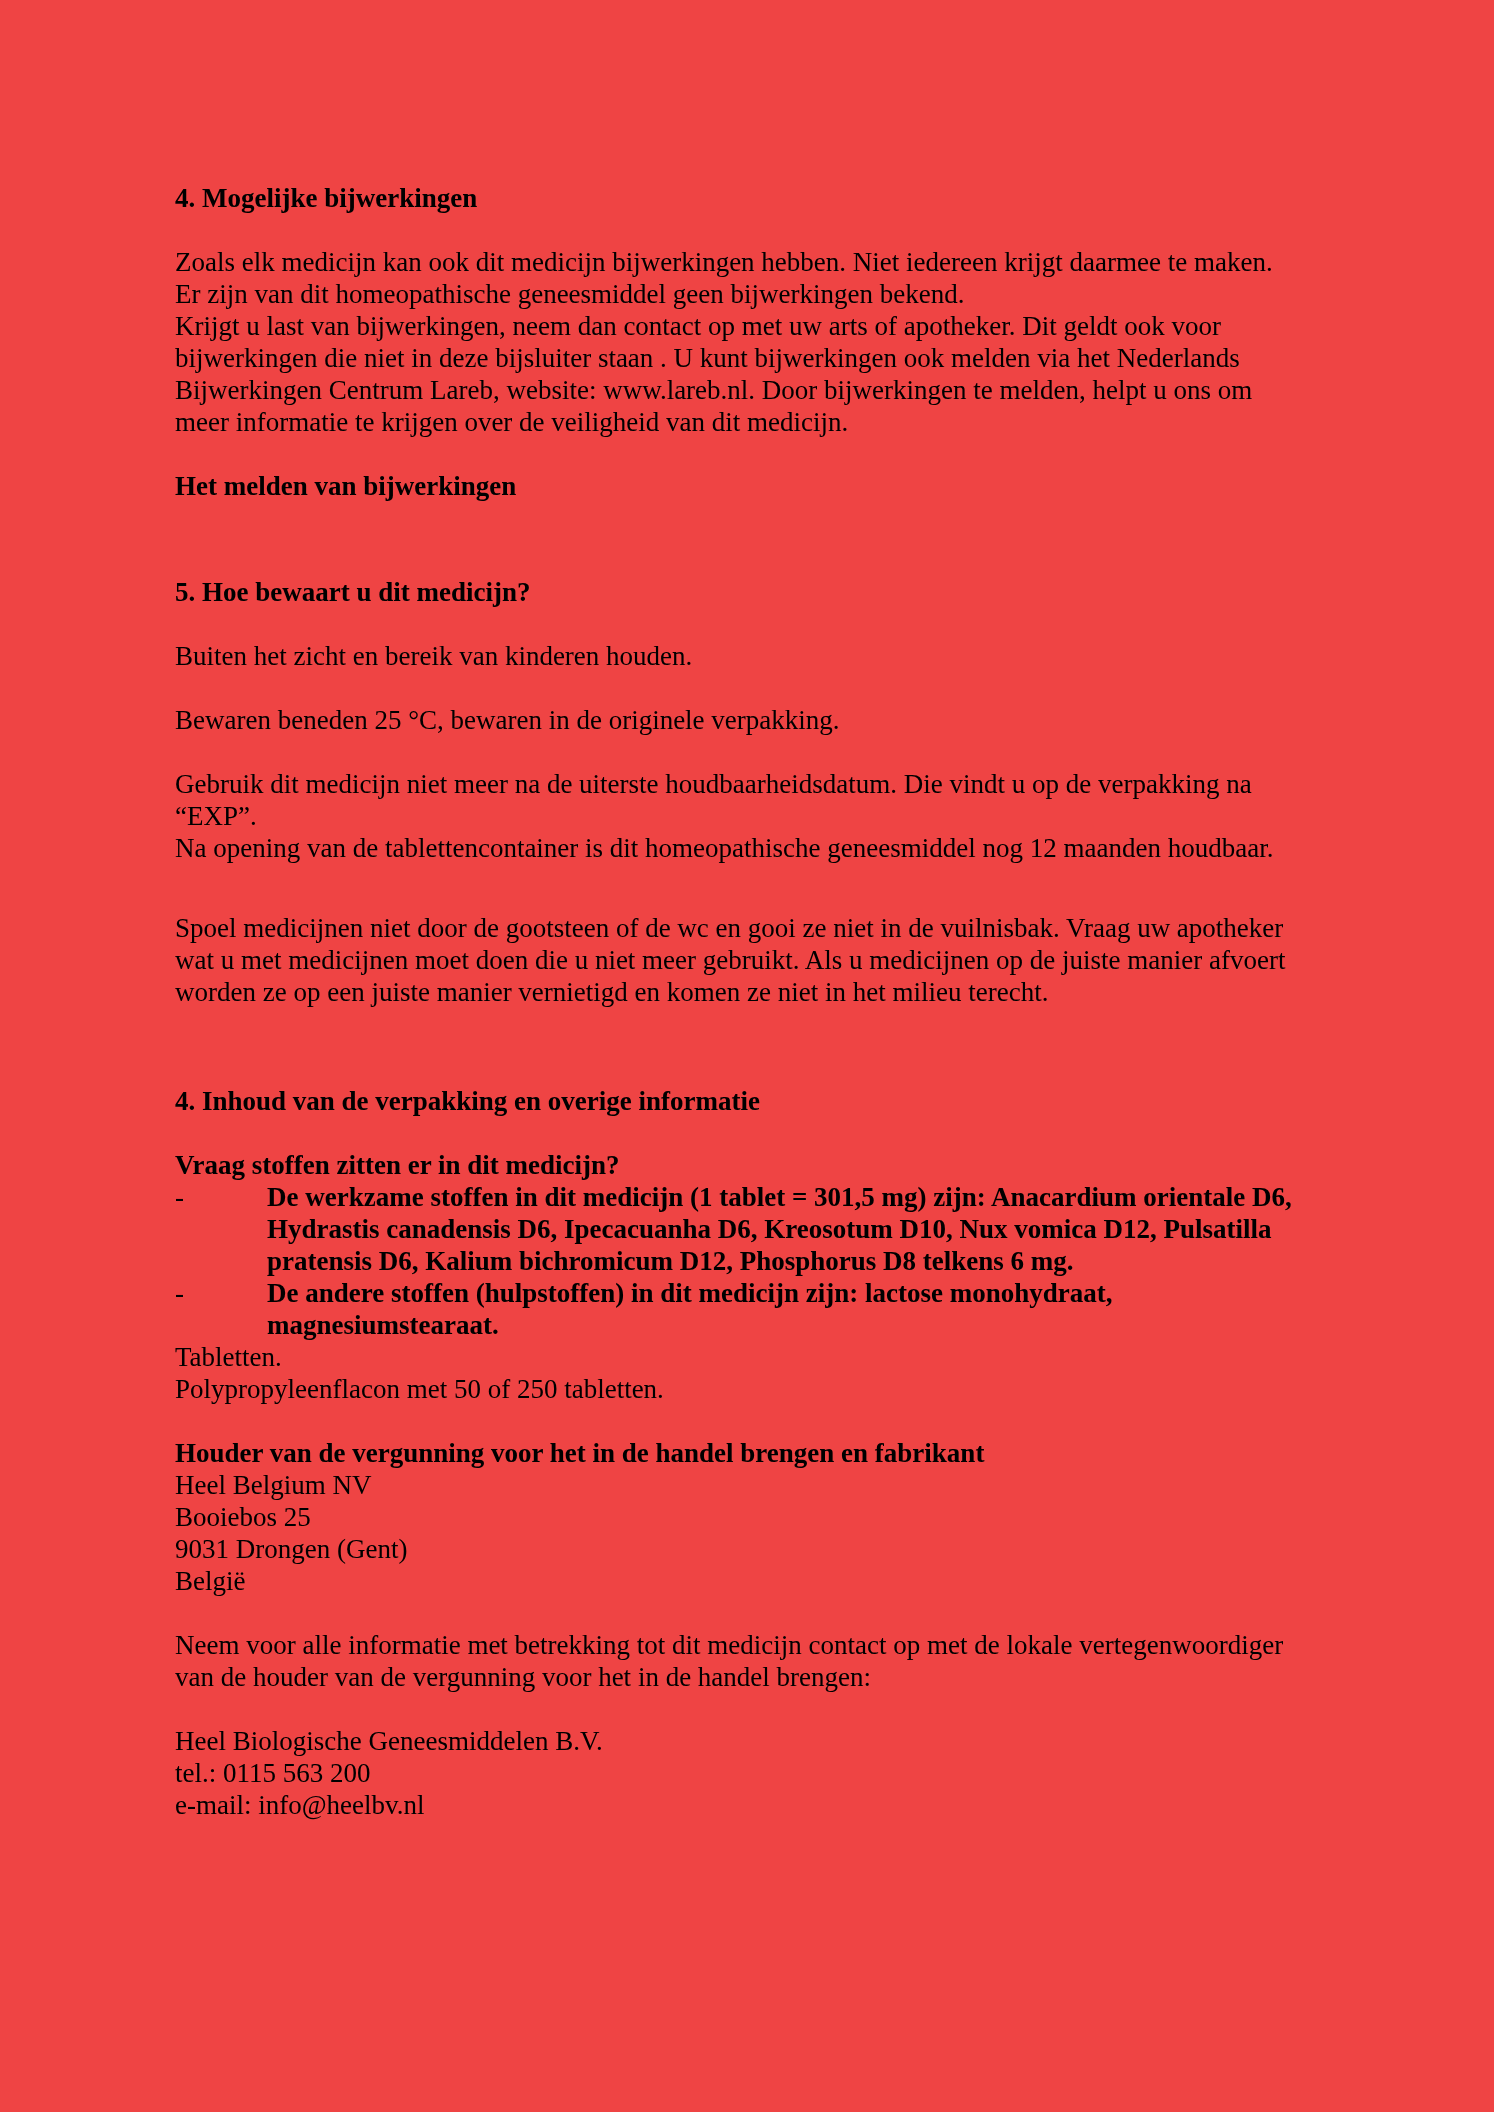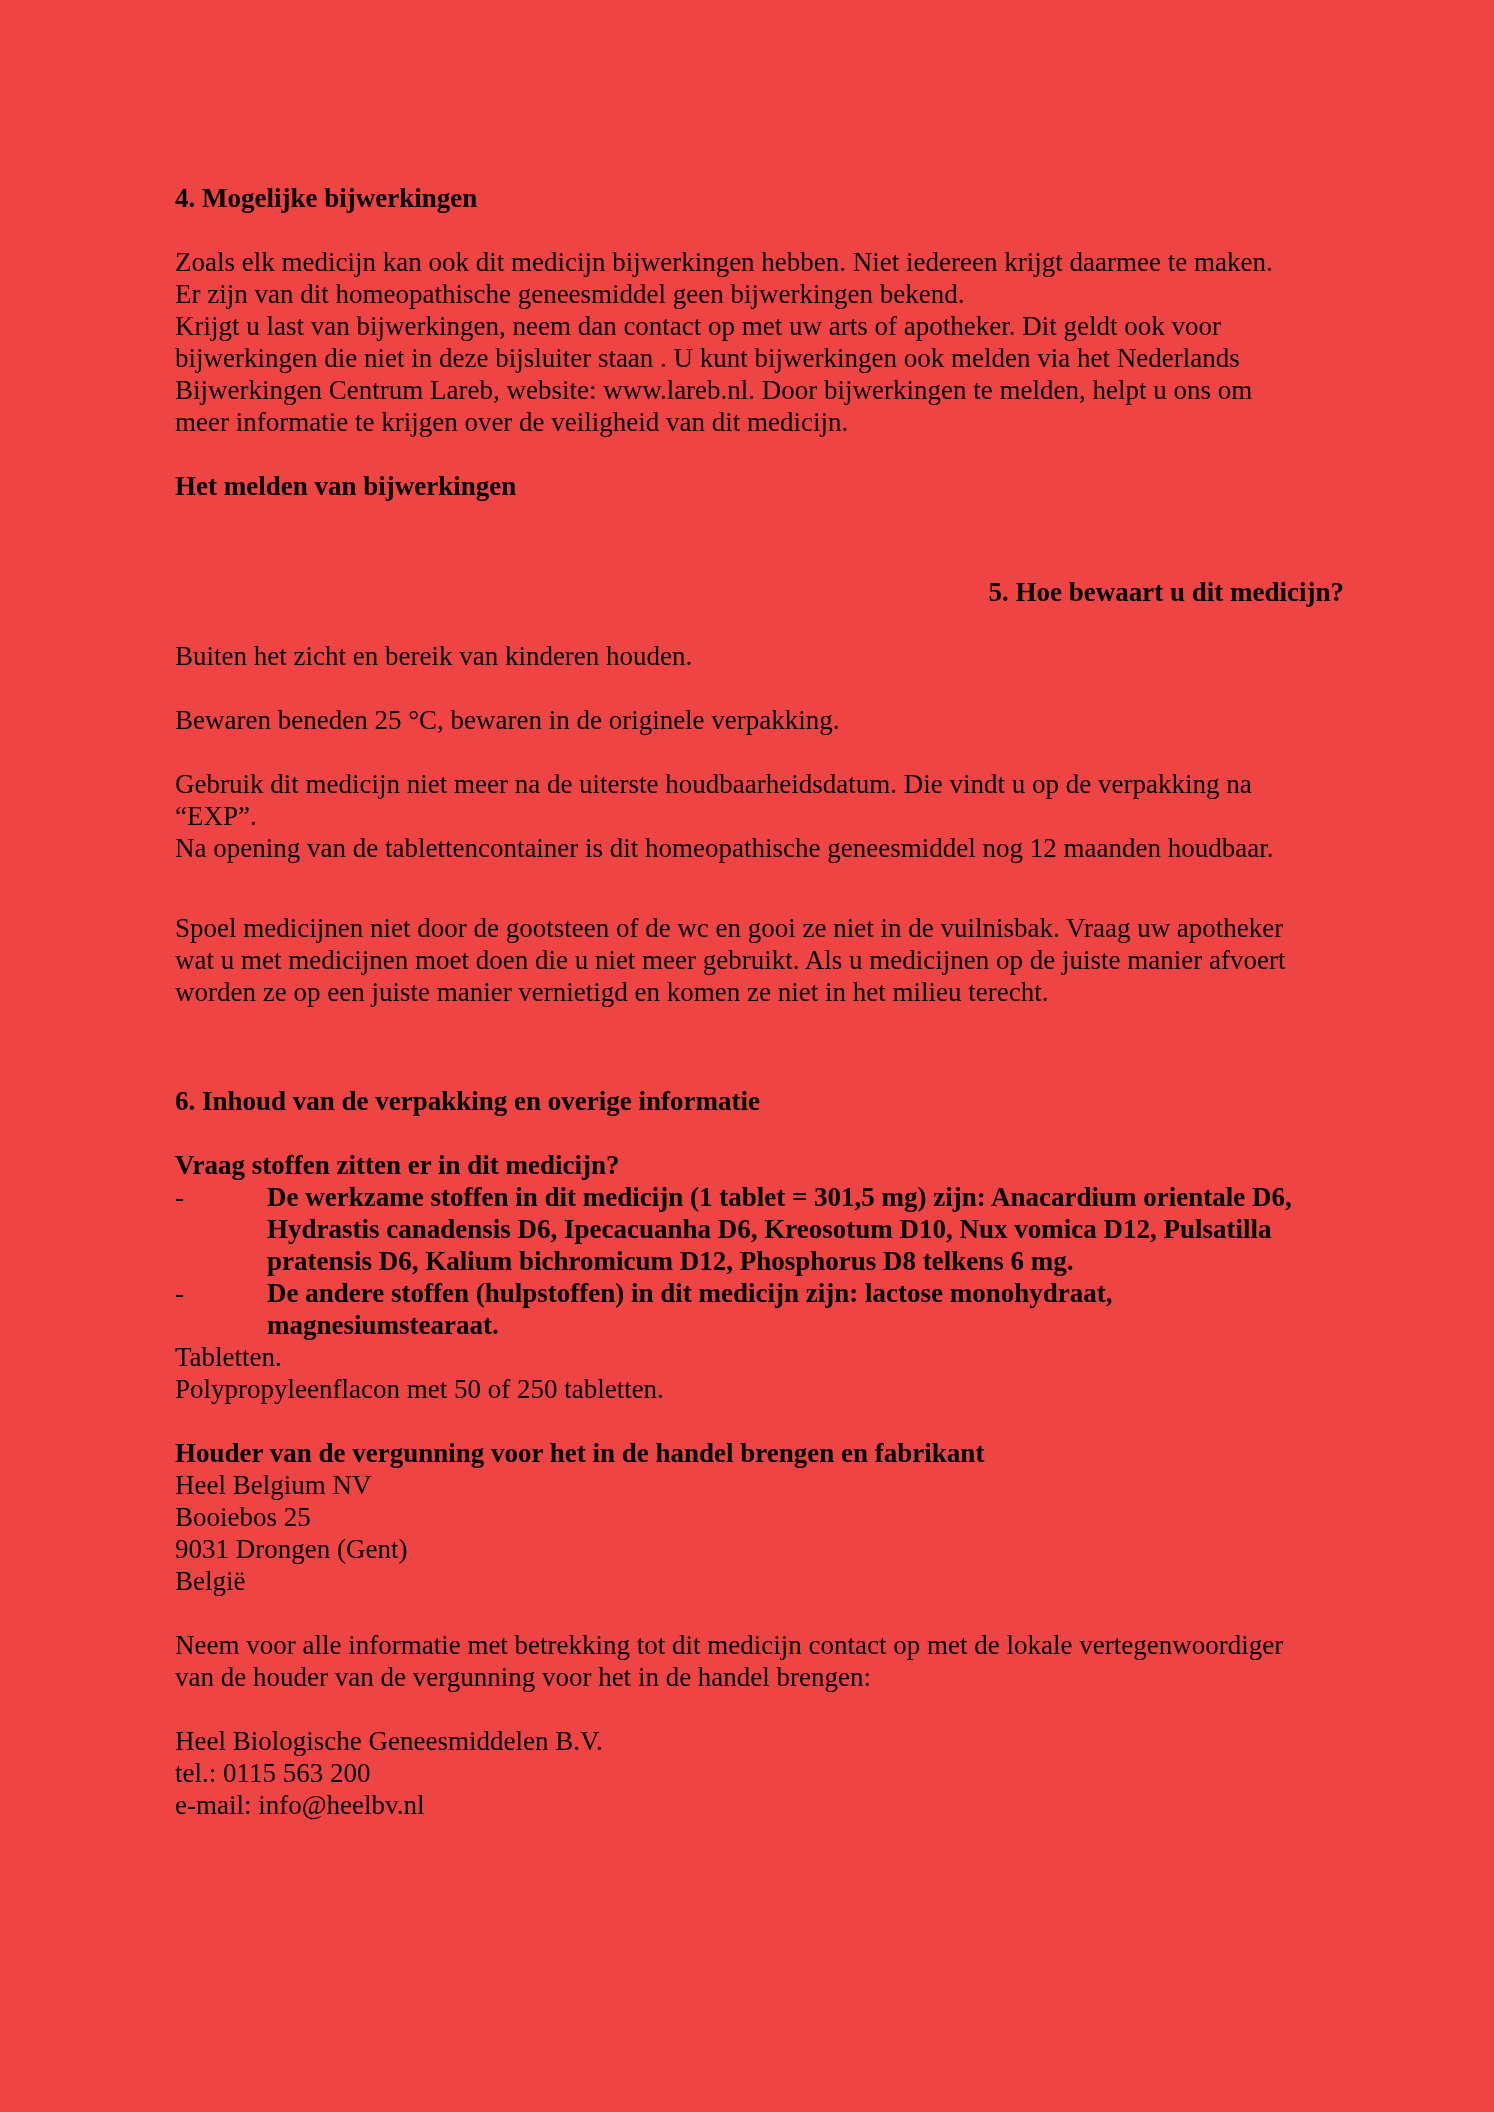--- a/index.html
+++ b/index.html
@@ -21,21 +21,21 @@
     color: #000000;
     overflow: hidden;
   }
   .block {
     white-space: pre-line;
     margin: 0;
   }
   .b { font-weight: bold; }
   .gap    { margin-top: 32px; }
   .gap-md { margin-top: 48px; }
-  .gap-lg { margin-top: 74px; text-align: right; }
+  .gap-lg { margin-top: 74px; }
   .gap-xl { margin-top: 77px; }
   .list-item {
     display: flex;
     align-items: flex-start;
   }
   .list-marker {
     flex: 0 0 92px;
   }
   .list-text {
     flex: 1 1 auto;
@@ -67,21 +67,21 @@
   <div class="block gap">Bewaren beneden 25 °C, bewaren in de originele verpakking.</div>
 
   <div class="block gap">Gebruik dit medicijn niet meer na de uiterste houdbaarheidsdatum. Die vindt u op de verpakking na
 “EXP”.
 Na opening van de tablettencontainer is dit homeopathische geneesmiddel nog 12 maanden houdbaar.</div>
 
   <div class="block gap-md">Spoel medicijnen niet door de gootsteen of de wc en gooi ze niet in de vuilnisbak. Vraag uw apotheker
 wat u met medicijnen moet doen die u niet meer gebruikt. Als u medicijnen op de juiste manier afvoert
 worden ze op een juiste manier vernietigd en komen ze niet in het milieu terecht.</div>
 
-  <div class="block b gap-xl">6. Inhoud van de verpakking en overige informatie</div>
+  <div class="block b gap-xl">4. Inhoud van de verpakking en overige informatie</div>
 
   <div class="block b gap">Vraag stoffen zitten er in dit medicijn?</div>
 
   <div class="list-item">
     <span class="list-marker">-</span>
     <div class="list-text">De werkzame stoffen in dit medicijn (1 tablet = 301,5 mg) zijn: Anacardium orientale D6,
 Hydrastis canadensis D6, Ipecacuanha D6, Kreosotum D10, Nux vomica D12, Pulsatilla
 pratensis D6, Kalium bichromicum D12, Phosphorus D8 telkens 6 mg.</div>
   </div>
 

